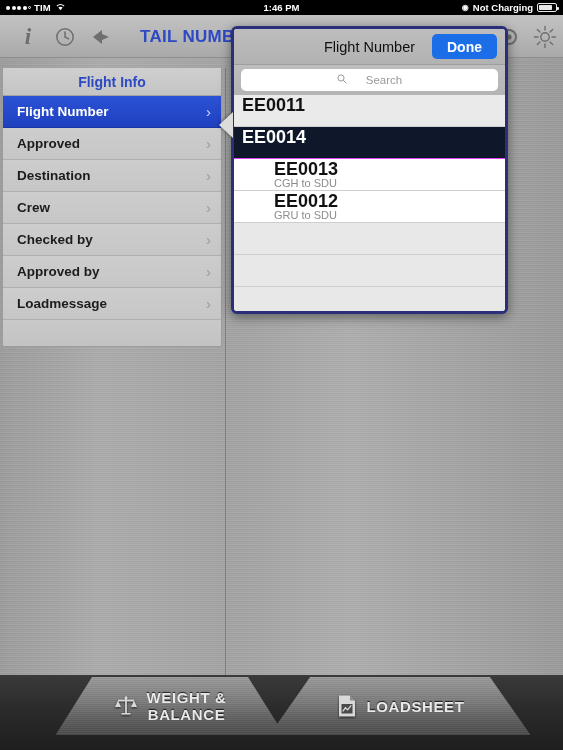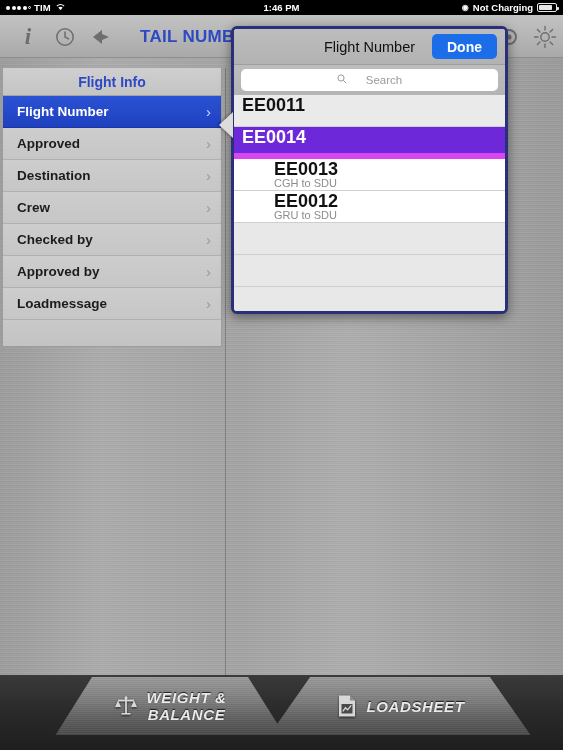--- a/index.html
+++ b/index.html
@@ -193,21 +193,21 @@
     background: #e8e8e8;
     height: 214px;
   }
   .flight-row {
     height: 32px;
     padding: 3px 0 0 8px;
     border-bottom: 1px solid #cfcfcf;
     background: #eaeaea;
   }
   .flight-row.alt { background: #ffffff; padding-left: 40px; }
-  .flight-row.selected { background: #6d28d9; border-bottom: 6px solid #d946ef; }
+  .flight-row.selected { background: #0f172a; border-bottom: 1px solid #d946ef; }
   .fr-code { font-size: 18px; font-weight: bold; color: #111; line-height: 15px; }
   .fr-route { font-size: 11px; color: #8c8c8c; line-height: 13px; }
   .flight-row.selected .fr-code { color: #fff; }
   .flight-row.selected .fr-route { color: #dde4ff; }
   .empty-row { height: 32px; border-bottom: 1px solid #cfcfcf; background: #e8e8e8; }
   .empty-row.last { border-bottom: none; }
 
   
   #tabbar {
     position: absolute; bottom: 0; left: 0;
@@ -230,21 +230,21 @@
     box-shadow: 0 2px 7px rgba(0,0,0,.6);
   }
   #tab-wb {
     left: 40px; width: 260px;
     clip-path: polygon(20% 0%, 80% 0%, 94% 100%, 6% 100%);
   }
   #tab-ls {
     left: 255px; width: 290px;
     clip-path: polygon(19% 0%, 81% 0%, 95% 100%, 5% 100%);
   }
-  .tab-label { text-align: center; line-height: 17px; font-style: italic; }
+  .tab-label { text-align: center; line-height: 17px; }
   .tab-icon { display: flex; align-items: center; filter: drop-shadow(0 1px 1px rgba(0,0,0,.7)); }
 </style>
 </head>
 <body>
 
 <div id="screen">
 
   <div id="status-bar">
     <div class="sb-left">
       <span class="dots">

